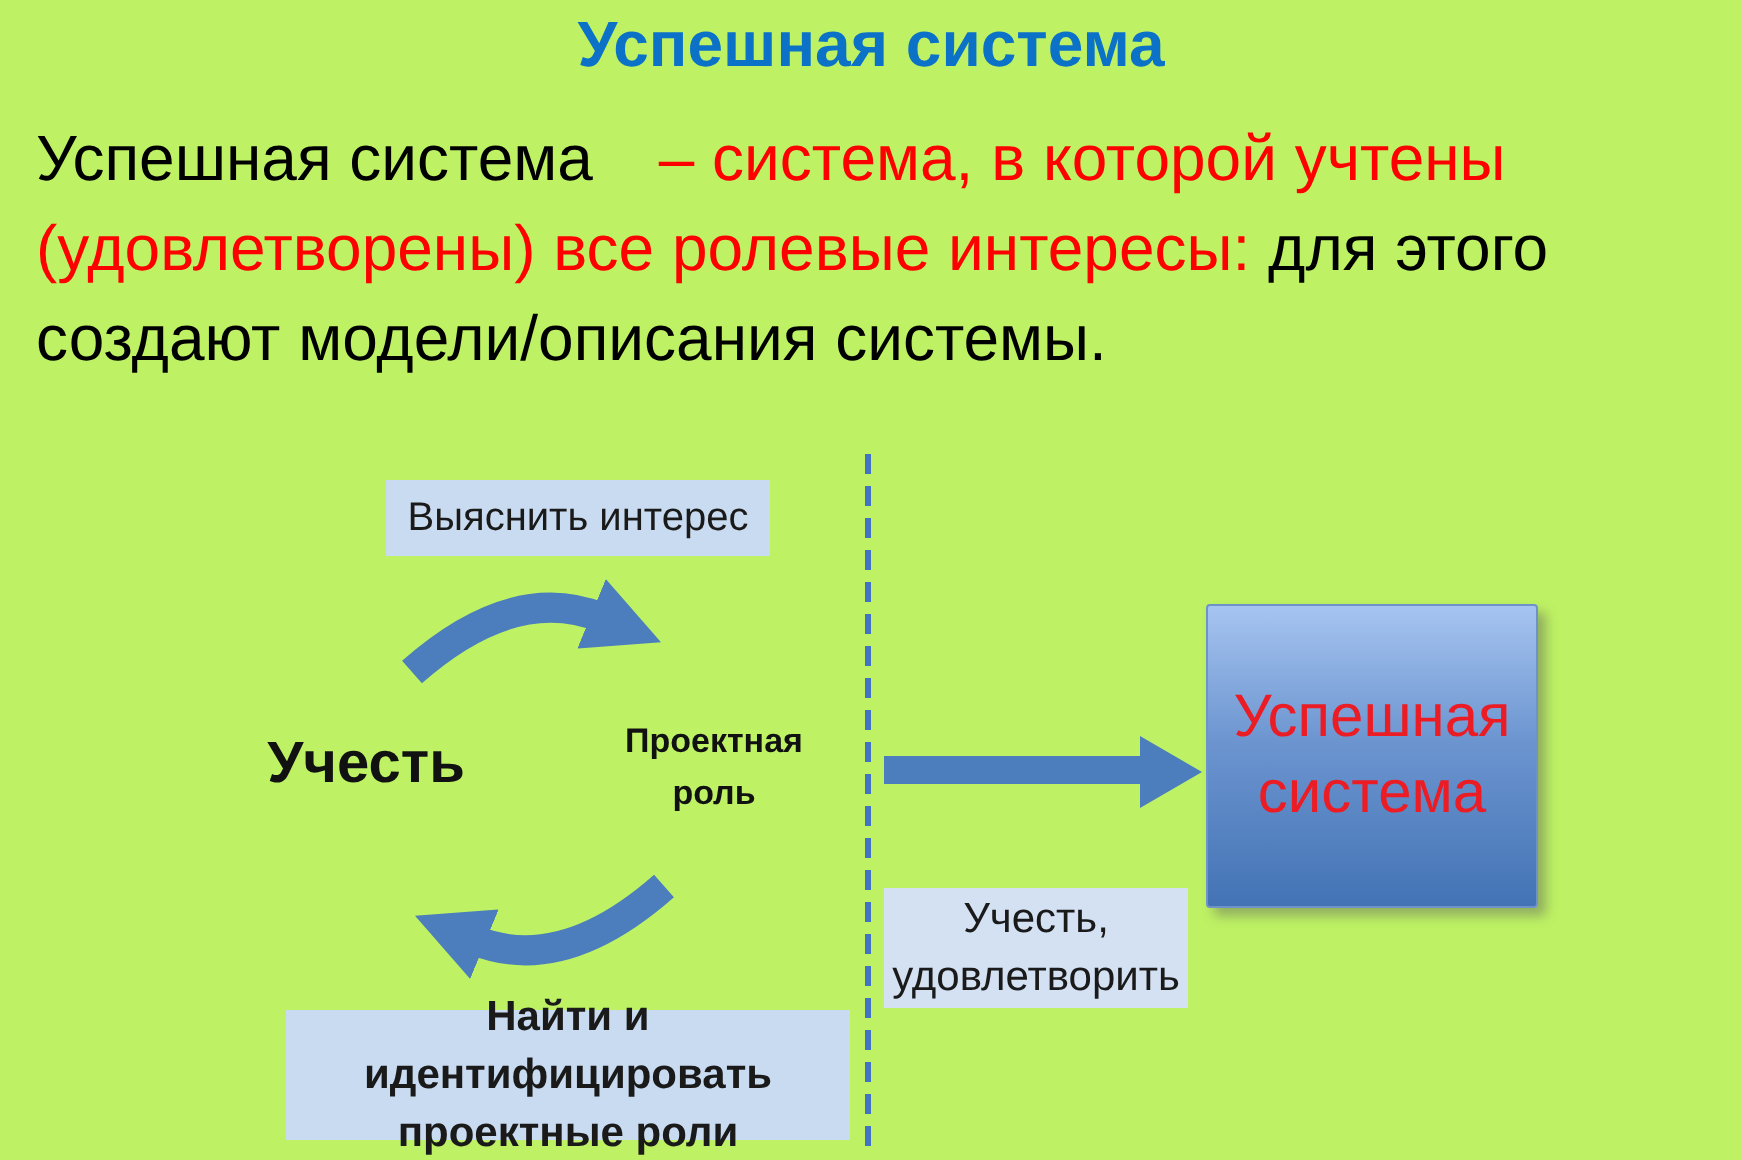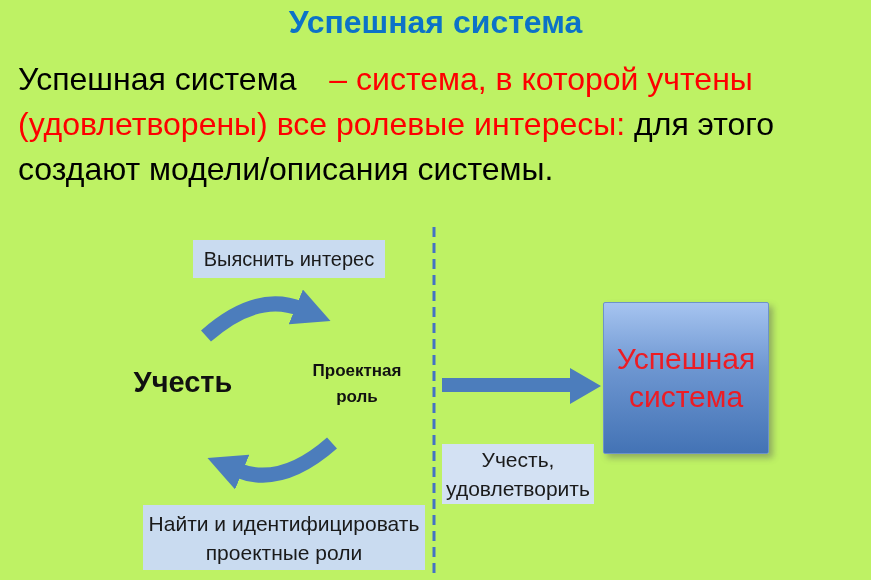--- a/index.html
+++ b/index.html
@@ -16,21 +16,21 @@
     font-size:32px;line-height:45px;color:#000;white-space:pre-wrap;
   }
   .intro .red{color:#fe0000;margin-left:24px;}
   .intro .black{color:#000;}
   .lightbox{
     position:absolute;background:#c9dbf0;color:#1a1a1a;
     display:flex;align-items:center;justify-content:center;text-align:center;
     white-space:pre-line;
   }
   .box-top{left:193px;top:240px;width:192px;height:38px;font-size:20px;font-weight:400;}
-  .box-bottom{left:143px;top:505px;width:282px;height:65px;font-size:21px;font-weight:400;line-height:29px;}
+  .box-bottom{left:143px;top:505px;width:282px;height:65px;font-size:21px;font-weight:700;line-height:29px;}
   .box-consider{left:442px;top:416px;width:152px;height:60px;font-size:21px;font-weight:400;line-height:29px;background:#d3e1f3;margin-top:28px;}
   .lbl-interest{
     position:absolute;left:118px;top:366px;width:130px;text-align:center;
     font-size:29px;font-weight:700;color:#111;
   }
   .lbl-role{
     position:absolute;left:298px;top:358px;width:118px;text-align:center;
     font-size:17px;font-weight:700;color:#111;line-height:26px;white-space:pre-line;
   }
   .svg-abs{position:absolute;}

